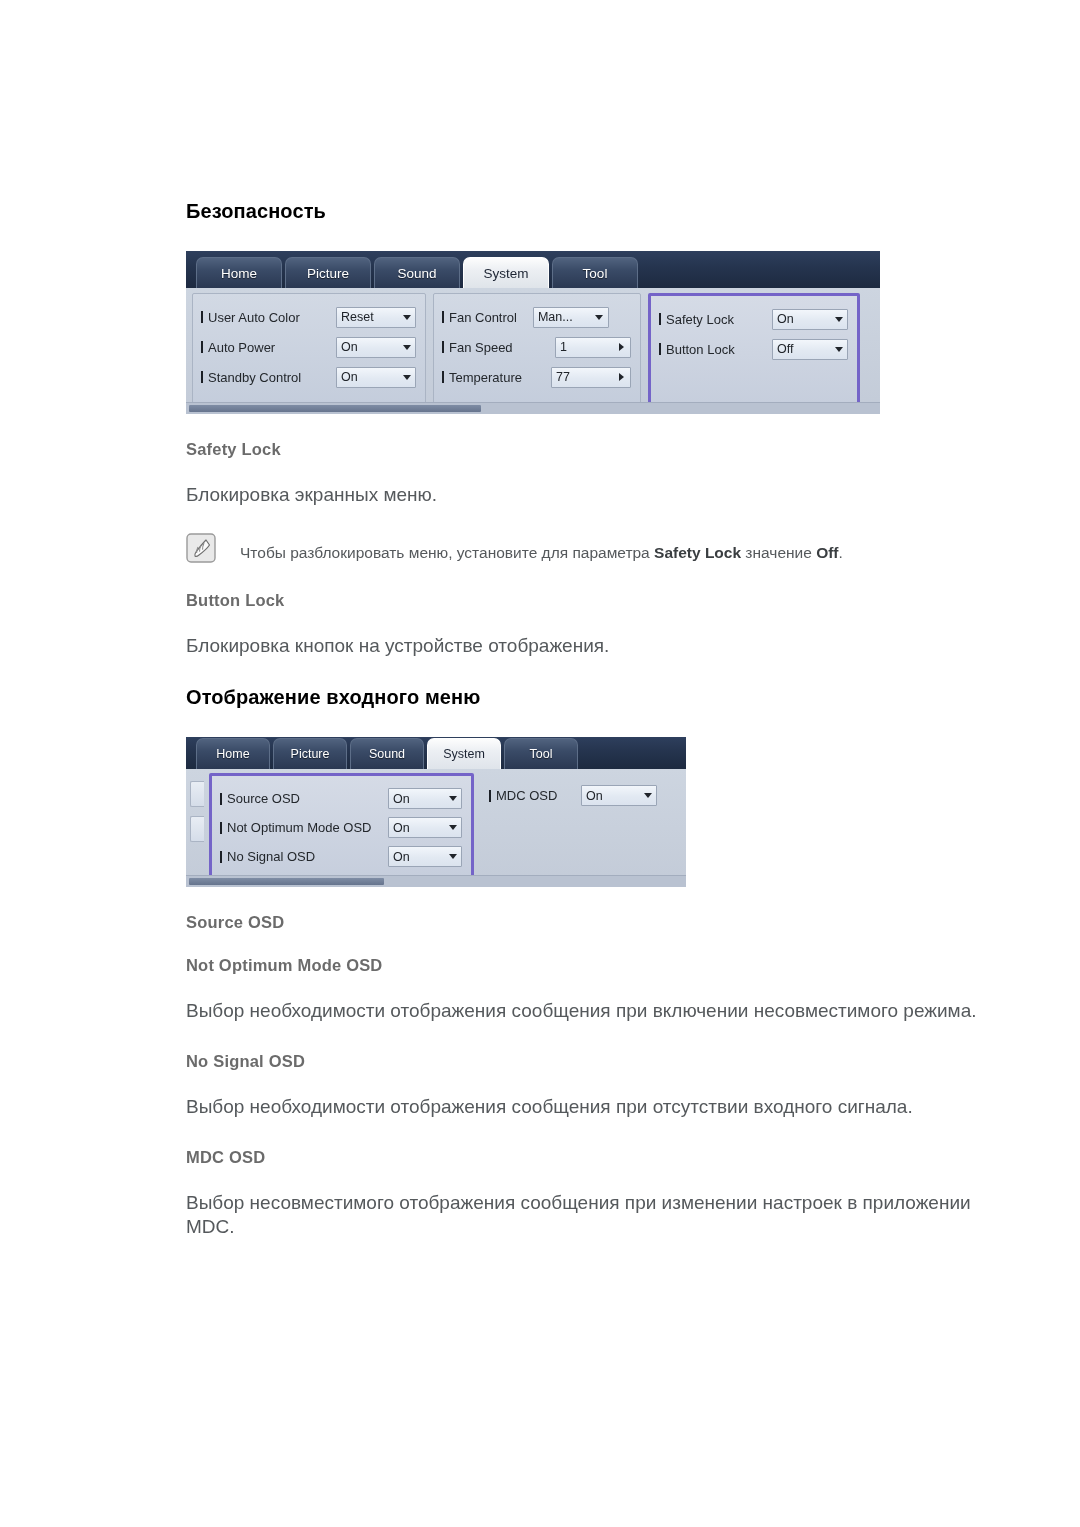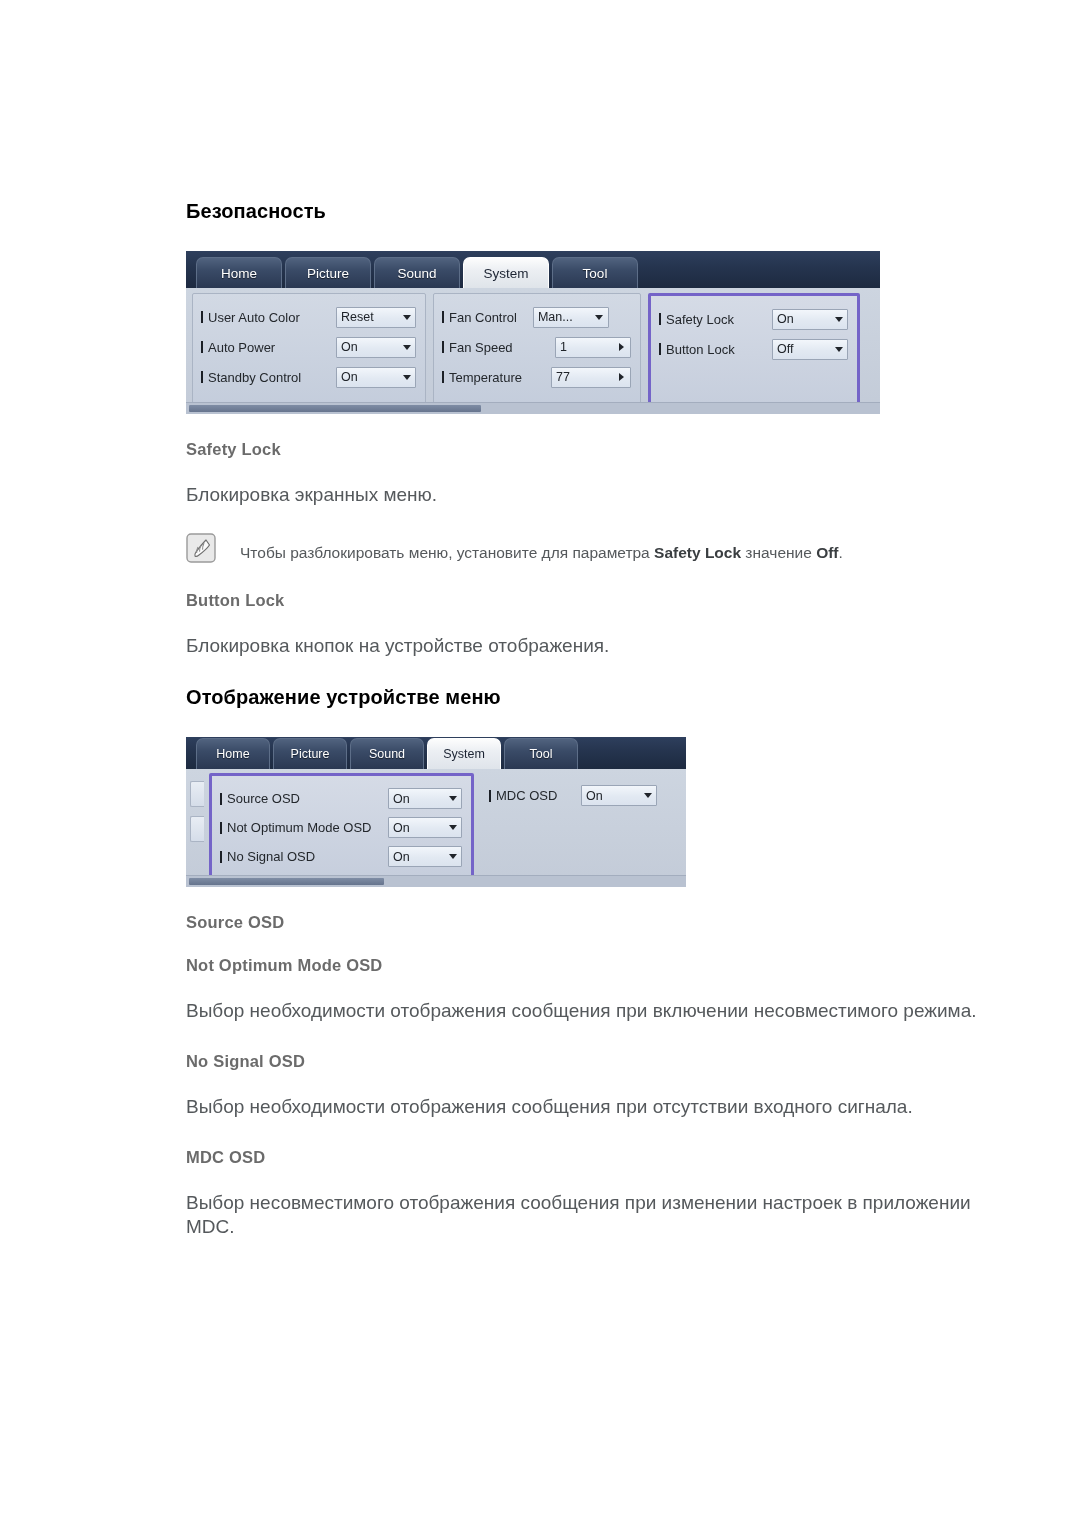--- a/index.html
+++ b/index.html
@@ -367,21 +367,21 @@
           <path d="M18 10 C17 12.2 16.4 14.4 16.6 16.6" fill="none" stroke="#8a8a8a" stroke-width="1.1"></path>
         </svg>
       </span>
       <span class="note-text"><span>Чтобы разблокировать меню, установите для параметра </span><b>Safety Lock</b><span> значение </span><b>Off</b><span>.</span></span>
     </div>
 
     <h3 class="sub-heading">Button Lock</h3>
     <p class="body-text">Блокировка кнопок на устройстве отображения.</p>
 
 
-    <h2 class="section-heading">Отображение устройстве меню</h2>
+    <h2 class="section-heading">Отображение входного меню</h2>
 
     <div class="mdc mdc-2">
       <div class="mdc-tabbar">
         <div class="tab">Home</div>
         <div class="tab">Picture</div>
         <div class="tab">Sound</div>
         <div class="tab active">System</div>
         <div class="tab">Tool</div>
       </div>
       <div class="mdc-body">

